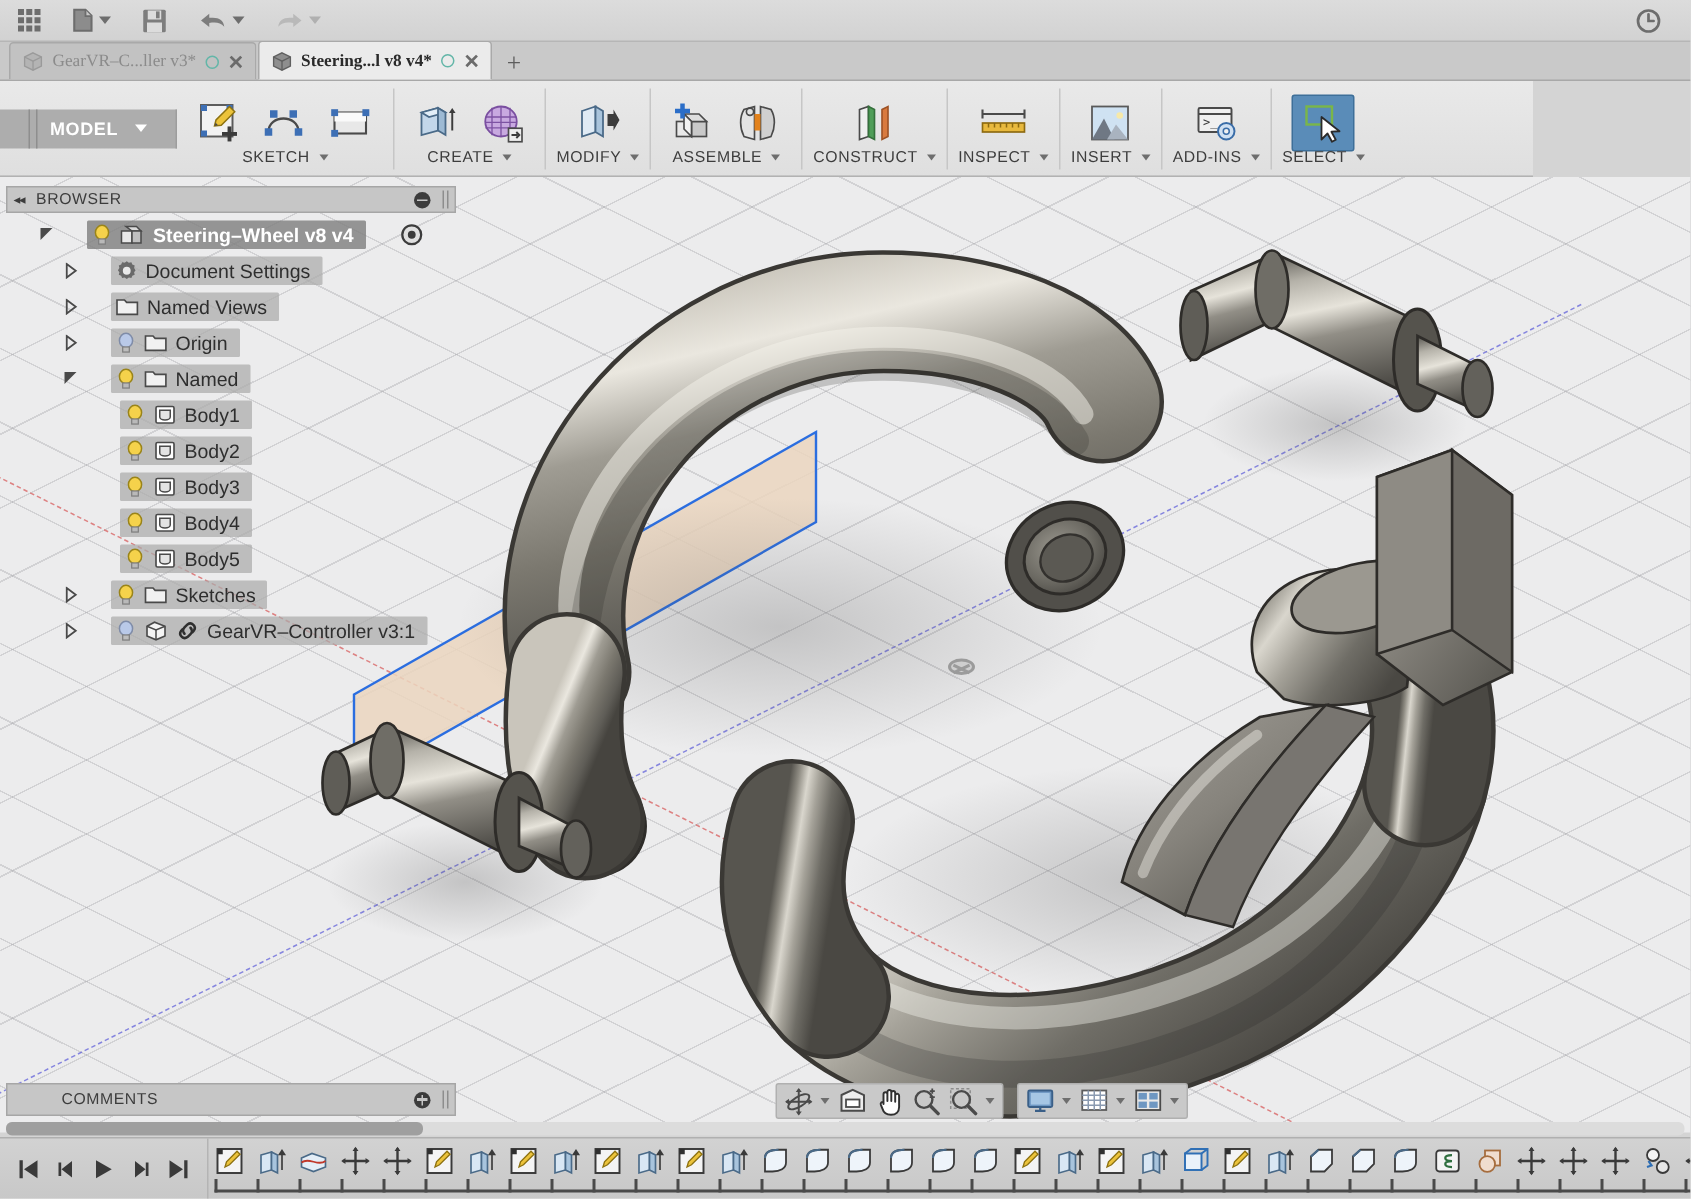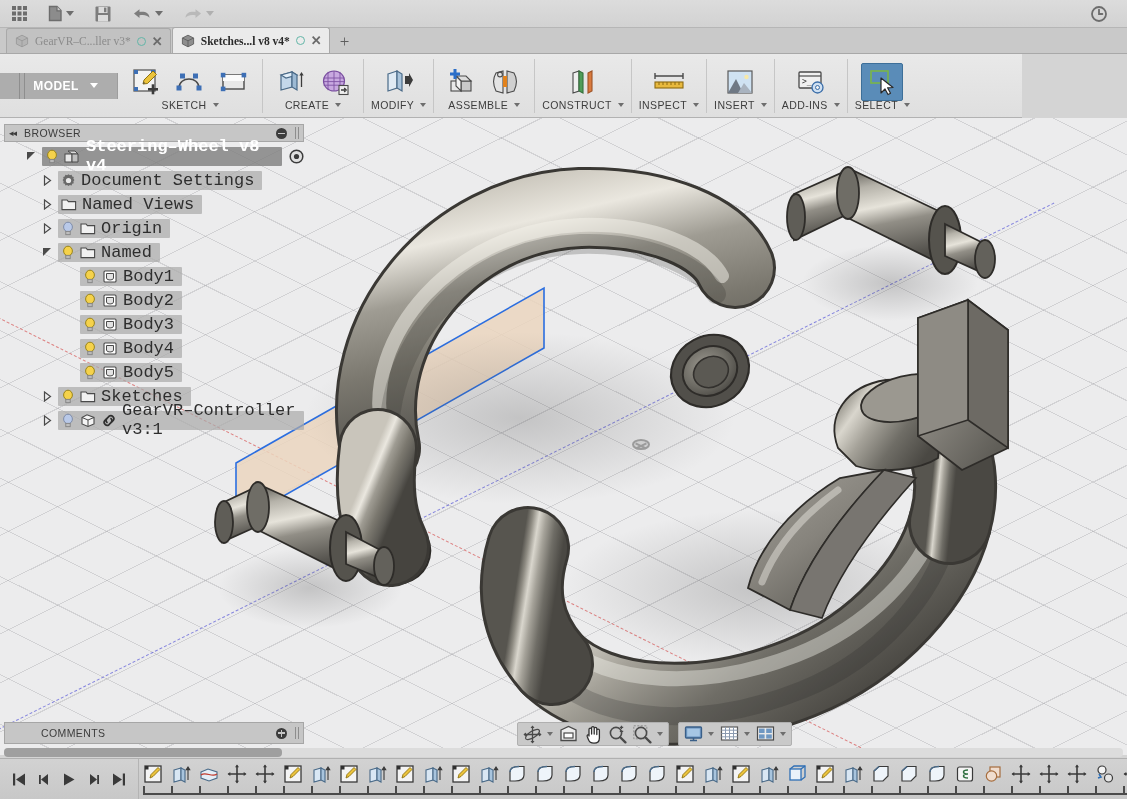--- a/index.html
+++ b/index.html
@@ -135,22 +135,22 @@
     width: 11px; height: 11px; border-radius: 50%; background: #3c3c3c;
     position: relative;
   }
   .minus-circle::after {
     content:''; position:absolute; left:2px; top:5px; width:7px; height:1.5px; background:#c6c6c6;
   }
   .head-grip { width: 4px; height: 12px; border-left: 1px solid #8d8d8d; border-right: 1px solid #8d8d8d; }
 
   .tree { padding-top: 2px; }
   .trow {
-    height: 24px; display: flex; align-items: center; gap: 4px;
-    font-size: 17px; color: #2e2e2e; cursor: default; font-family: Liberation Mono, monospace;
+    height: 24px; display: flex; align-items: center; gap: 20px;
+    font-size: 13px; color: #2e2e2e; cursor: default;
   }
   .trow-hit {
     display: flex; align-items: center; gap: 5px; height: 19px;
     background: rgba(170,170,170,.72); padding: 0 8px 0 3px; border-radius: 1px;
   }
   .trow.root .trow-hit { background: rgba(128,128,128,.82); color: #fff; font-weight: bold; }
   .tri {
     width: 14px; flex: 0 0 14px; display: flex; align-items: center; justify-content: center;
   }
 
@@ -314,21 +314,21 @@
     </div>
 
     <div class="dtab active">
       <span>
         <svg width="14" height="14" viewBox="0 0 14 14">
           <path d="M7 1.2 L12.6 4 L12.6 10 L7 12.8 L1.4 10 L1.4 4 Z" fill="#8e8e8e" stroke="#5f5f5f" stroke-width=".9"></path>
           <path d="M1.4 4 L7 6.8 L12.6 4" fill="none" stroke="#5f5f5f" stroke-width=".9"></path>
           <path d="M7 6.8 L7 12.8" fill="none" stroke="#5f5f5f" stroke-width=".9"></path>
         </svg>
       </span>
-      <span class="tlabel">Sketches...l v8 v4*</span>
+      <span class="tlabel">Steering...l v8 v4*</span>
       <span class="tab-dot"></span>
       <span class="tab-x">✕</span>
     </div>
 
     <div class="tab-plus">+</div>
   </div>
 
   <div class="ribbon">
 
     <div class="ws-selector">

